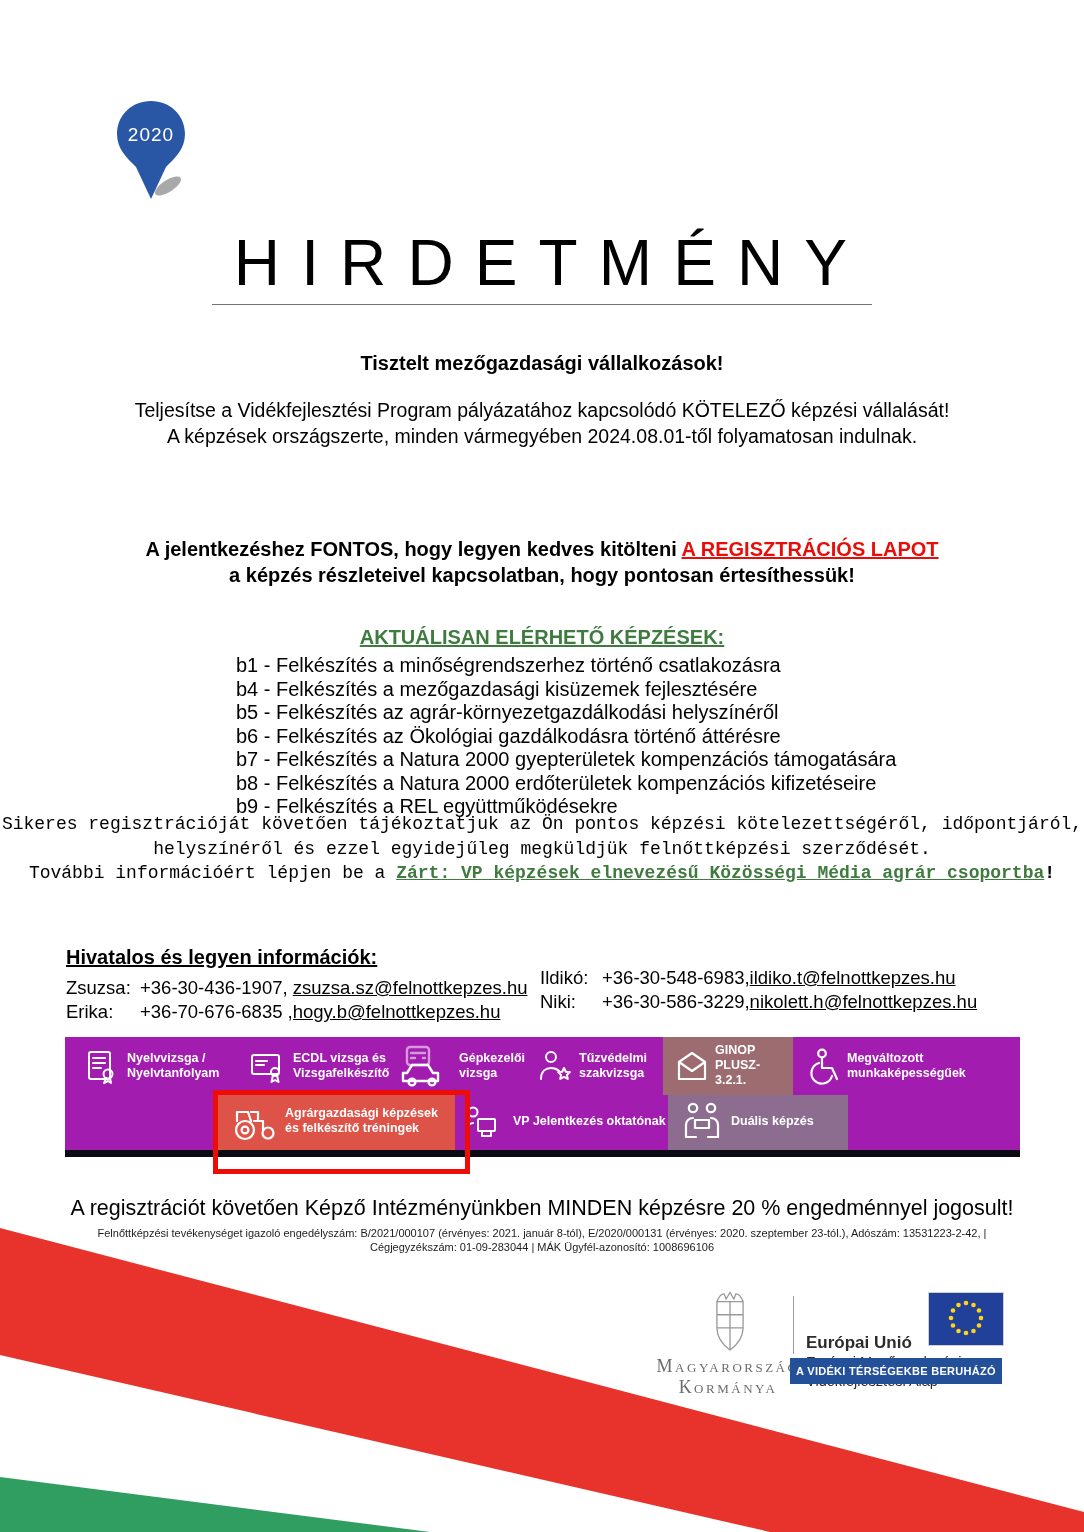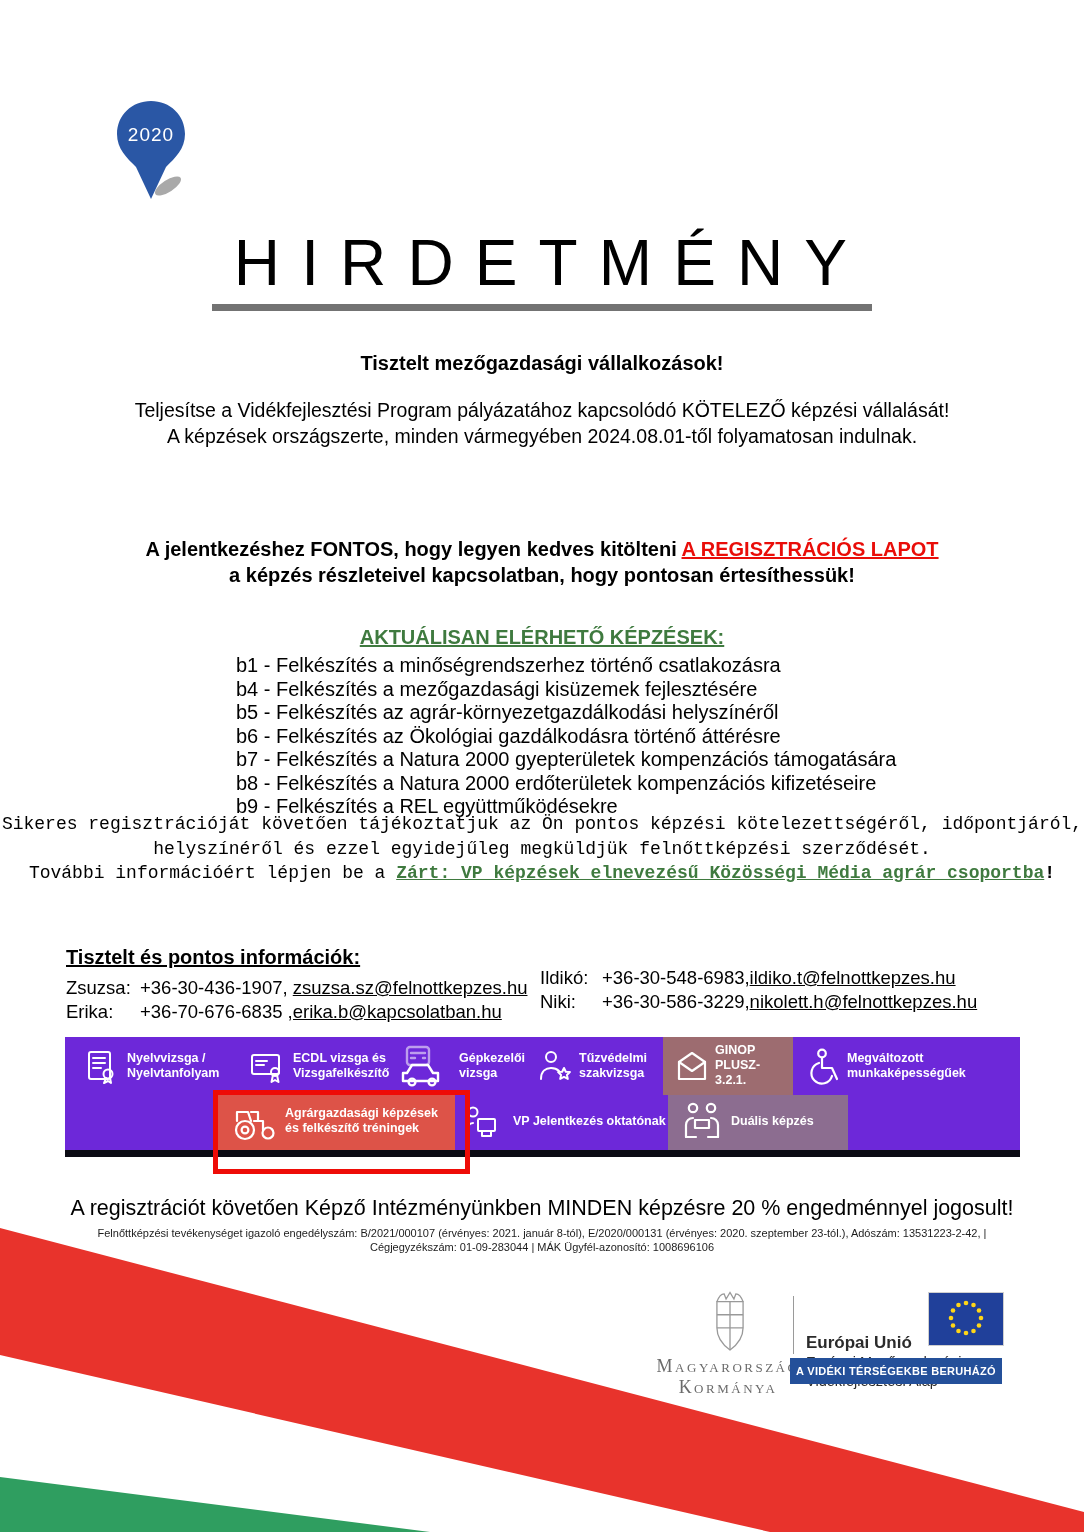--- a/index.html
+++ b/index.html
@@ -12,21 +12,21 @@
   .stripes{position:absolute;left:0;top:0;z-index:0;}
 
   
   .logo{position:absolute;left:106px;top:100px;display:flex;align-items:flex-start;z-index:2;}
   .logo-text{font-size:38px;font-weight:bold;color:#4b4b4d;letter-spacing:1px;margin-top:14px;}
   .logo-pin{margin-left:8px;}
 
   
   .title-wrap{top:228px;z-index:2;}
   .title{display:inline-block;font-size:64px;font-weight:400;letter-spacing:0.33em;
-         border-bottom:7px solid #737373;padding:0 4px 6px 22px;line-height:1.1;}
+         border-bottom:1px solid #737373;padding:0 4px 6px 22px;line-height:1.1;}
 
   .salutation{top:352px;font-size:20px;font-weight:bold;z-index:2;}
   .para{font-size:19.5px;line-height:26px;z-index:2;}
   .p1{top:397px;}
   .p2{top:470px;}
 
   .linkblock{top:537px;font-size:20px;font-weight:bold;line-height:25.5px;z-index:2;}
   .green-link{color:#3f7a3f;text-decoration:underline;}
   .red-link{color:#e90d09;text-decoration:underline;}
 
@@ -36,21 +36,21 @@
   .followup{top:812px;font-size:18px;line-height:24.5px;z-index:2;font-family:Liberation Mono, monospace;}
 
   .contacts-head{left:66px;top:946px;font-size:20px;font-weight:bold;text-decoration:underline;z-index:2;}
   .contacts-left{left:66px;top:976px;font-size:18.5px;line-height:24px;z-index:2;}
   .contacts-right{left:540px;top:966px;font-size:18.5px;line-height:24px;z-index:2;}
   .c-name{display:inline-block;width:74px;}
   .contacts-right .c-name{width:62px;}
   .c-email{text-decoration:underline;}
 
   
-  .banner{left:65px;top:1037px;width:955px;height:113px;background:#6d28d9;z-index:2;}
+  .banner{left:65px;top:1037px;width:955px;height:113px;background:#a21caf;z-index:2;}
   .banner-bar{left:65px;top:1150px;width:955px;height:7px;background:#0b0b14;z-index:2;}
   .tile-label{position:absolute;color:#fff;font-size:12.5px;font-weight:bold;line-height:15px;
               white-space:pre-line;}
   .ginop-tile{position:absolute;left:598px;top:0;width:130px;height:58px;background:#9d6c70;}
   .dual-tile{position:absolute;left:603px;top:58px;width:180px;height:55px;background:#8c6d90;}
   .agri-tile{position:absolute;left:152px;top:55px;width:238px;height:58px;background:#dd5348;}
   .icon{position:absolute;}
   .redbox{left:213px;top:1090px;width:247px;height:74px;border:5px solid #ee0c07;z-index:4;background:transparent;}
 
   .discount{top:1196px;font-size:21.5px;z-index:2;}
@@ -120,24 +120,24 @@
   </div>
 
   <div class="abs center followup">
     <div>Sikeres regisztrációját követően tájékoztatjuk az Ön pontos képzési kötelezettségéről, időpontjáról,</div>
     <div>helyszínéről és ezzel egyidejűleg megküldjük felnőttképzési szerződését.</div>
     <div>
       <span>További információért lépjen be a </span><span class="green-link" style="font-weight:bold;">Zárt: VP képzések elnevezésű Közösségi Média agrár csoportba</span><span style="font-weight:bold;">!</span>
     </div>
   </div>
 
-  <div class="abs contacts-head">Tisztelt és pontos információk:</div>
+  <div class="abs contacts-head">Hivatalos és legyen információk:</div>
   <div class="abs contacts-left">
     <div class="c-row"><span class="c-name">Zsuzsa:</span><span class="c-phone">+36-30-436-1907, </span><span class="c-email">zsuzsa.sz@felnottkepzes.hu</span></div>
-    <div class="c-row"><span class="c-name">Erika:</span><span class="c-phone">+36-70-676-6835 </span><span class="c-email">,erika.b@kapcsolatban.hu</span></div>
+    <div class="c-row"><span class="c-name">Erika:</span><span class="c-phone">+36-70-676-6835 </span><span class="c-email">,hogy.b@felnottkepzes.hu</span></div>
   </div>
   <div class="abs contacts-right">
     <div class="c-row"><span class="c-name">Ildikó:</span><span class="c-phone">+36-30-548-6983,</span><span class="c-email">ildiko.t@felnottkepzes.hu</span></div>
     <div class="c-row"><span class="c-name">Niki:</span><span class="c-phone">+36-30-586-3229,</span><span class="c-email">nikolett.h@felnottkepzes.hu</span></div>
   </div>
 
   <div class="abs banner">
 
     <div class="ginop-tile"></div>
     <div class="dual-tile"></div>

